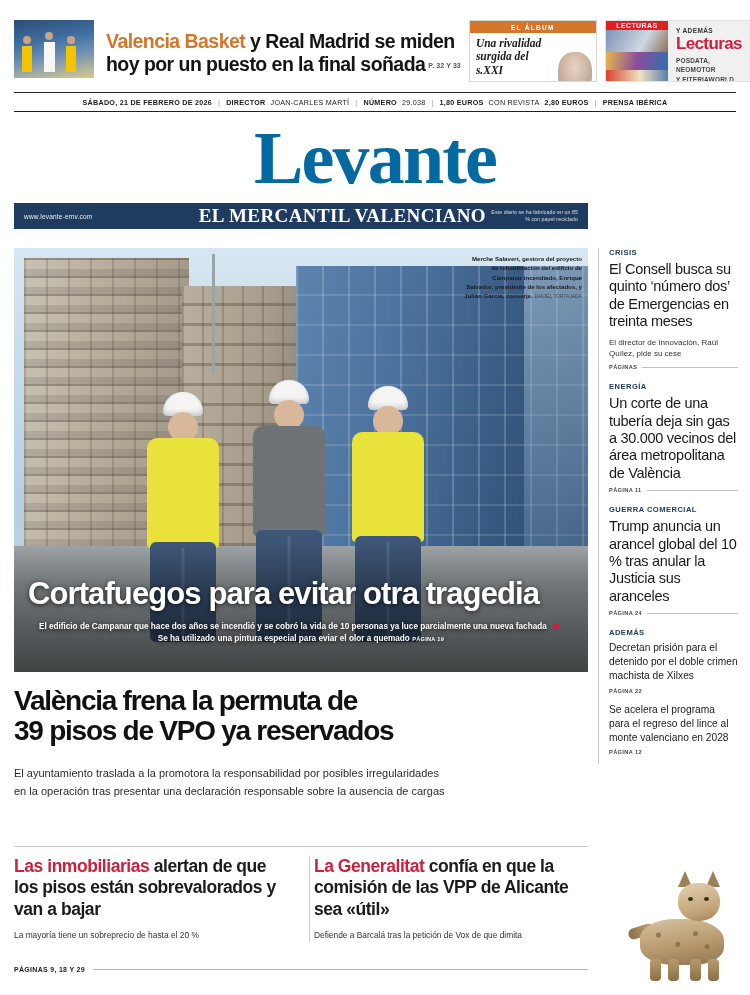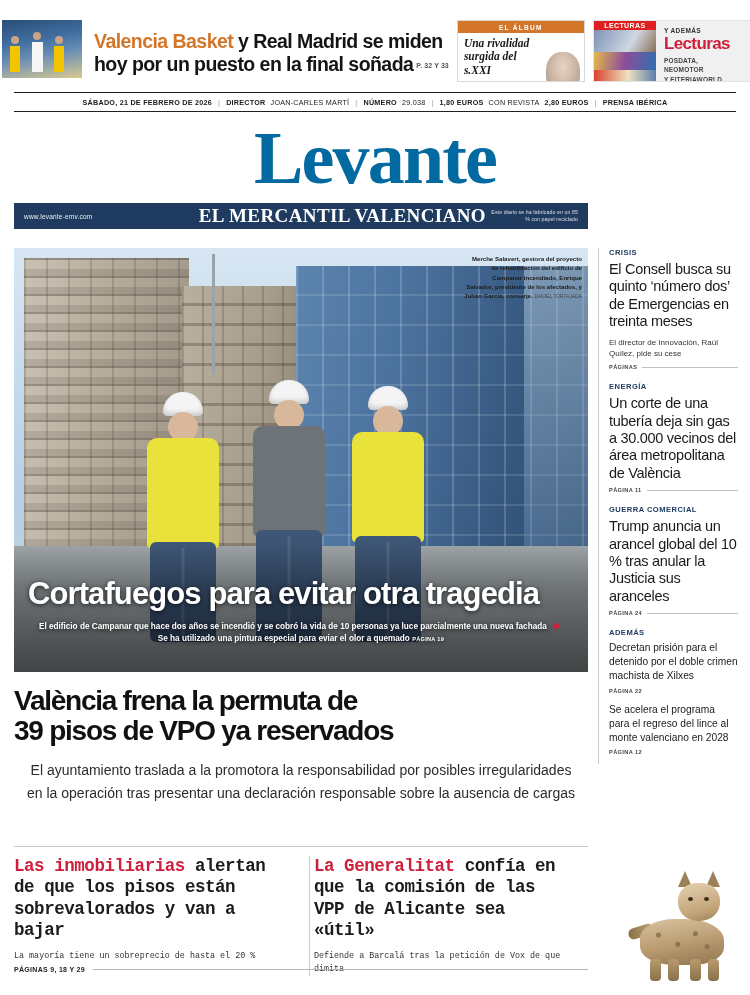--- a/index.html
+++ b/index.html
@@ -8,21 +8,21 @@
     background: #ffffff;
     font-family: "Liberation Sans", sans-serif;
     color: #1a1a1a;
     overflow: hidden;
   }
   .page { width: 750px; height: 995px; position: relative; background: #fff; }
 
   
   .top-strip {
     position: absolute; left: 0; top: 0; width: 750px; height: 92px;
-    display: flex; align-items: stretch; padding: 20px 14px 6px 2px;
+    display: flex; align-items: stretch; padding: 20px 14px 6px 14px;
     gap: 0;
   }
   .promo-photo {
     width: 80px; height: 58px; flex: 0 0 80px;
     background: linear-gradient(170deg,#2b4d77 0%,#3f6ea0 35%,#6b8fb5 60%,#d9c98f 100%);
     position: relative; overflow: hidden;
   }
   .promo-photo .pl { position:absolute; bottom:6px; background:#f2c500; }
   .promo-photo .p1 { left:8px; width:10px; height:26px; }
   .promo-photo .p2 { left:30px; width:11px; height:30px; background:#f6f6f6; }
@@ -245,28 +245,28 @@
 
   
   .lead {
     position:absolute; left:14px; top: 686px; width:574px;
   }
   .lead h1 {
     font-size: 28px; font-weight:700; letter-spacing:-1.25px; line-height:1.06;
     color:#111;
   }
   .lead .deck {
-    margin-top: 14px; font-size: 14px; line-height:1.62; color:#2c2c2c;text-align:center;
+    margin-top: 20px; font-size: 11px; line-height:1.62; color:#2c2c2c;
   }
   .lead-rule { position:absolute; left:14px; top:846px; width:574px; height:1px; background:#c9c9c9; }
 
   
   .cols {
     position:absolute; left:14px; top:856px; width:574px;
-    display:flex; gap:16px;font-family:Liberation Mono, monospace;
+    display:flex; gap:16px;
   }
   .col { width: 50%; padding-right: 16px; }
   .col + .col { padding-left: 4px; border-left: 1px solid #c9c9c9; }
   .col h2 {
     font-size: 17.5px; font-weight:700; line-height:1.22; letter-spacing:-0.45px;
     color:#1c1c1c;
   }
   .col h2 .hl { color:#cf1f3c; }
   .col .sub {
     margin-top: 9px; font-size: 8.4px; line-height:1.5; color:#333;

